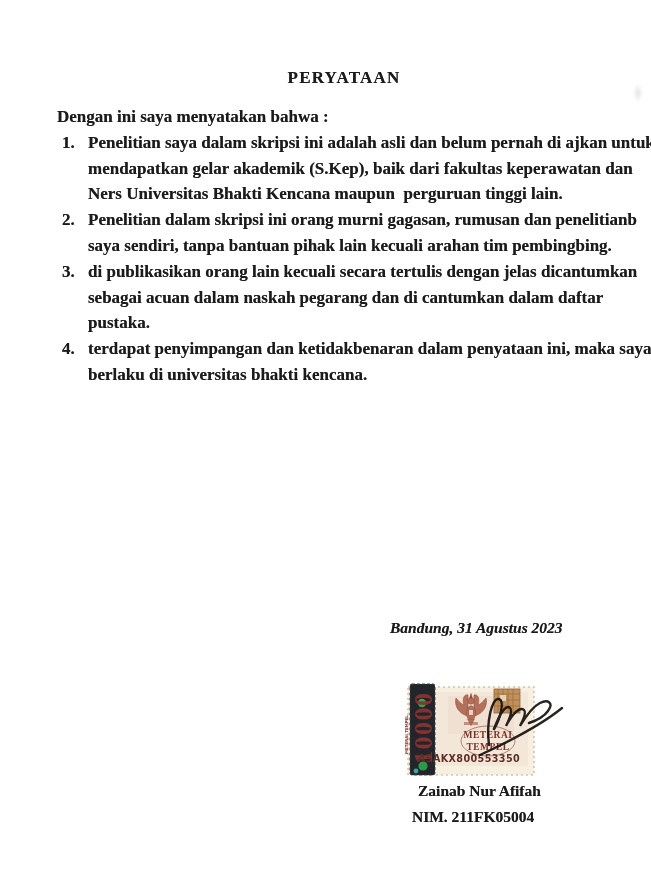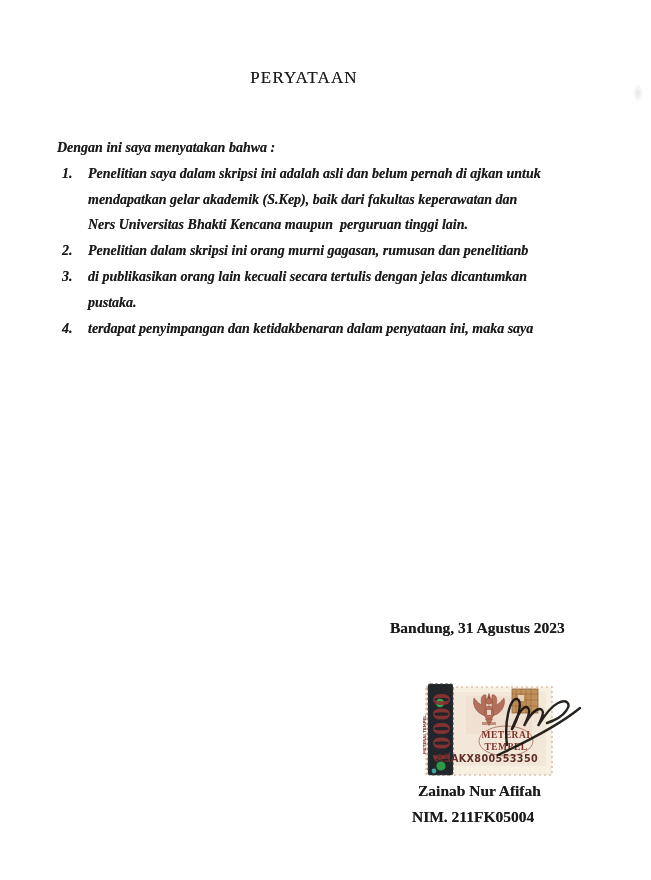--- a/index.html
+++ b/index.html
@@ -16,44 +16,44 @@
     margin:0 auto;
   }
   
   .ink{
     text-shadow:0 0 .4px rgba(20,20,20,.65);
     font-weight:600;
   }
   .doc-title{
     position:absolute;top:68px;left:0;width:608px;
     text-align:center;
-    font-size:17px;font-weight:400;
+    font-size:17px;font-weight:700;
     letter-spacing:1.2px;
+    padding-left:40px;
   }
   .body-block{
-    position:absolute;top:135px;left:57px;width:560px;
-    font-size:14px;
+    position:absolute;top:104px;left:57px;width:560px;
+    font-size:17px;
     line-height:25.8px;
-    font-style:italic;
   }
   .intro{white-space:pre;}
   .s-item{display:flex;align-items:flex-start;}
   .s-item .num{
     width:31px;min-width:31px;
     padding-left:5px;box-sizing:border-box;
   }
   .s-item .lines{flex:1;}
   .ln{display:block;white-space:pre;}
   .sig-block{
     position:absolute;top:614px;left:390px;
     font-size:15.5px;line-height:27.5px;
   }
-  .sig-block div{white-space:pre;}
+  .sig-block div{white-space:pre;font-style:italic;}
   .stamp-wrap{
-    position:absolute;top:682px;left:420px;
+    position:absolute;top:682px;left:402px;
     width:172px;height:96px;
   }
   .name-block{
     position:absolute;top:778px;left:412px;
     font-size:15.5px;line-height:26px;
   }
   .name-block .signer-name{padding-left:6px;}
   .name-block div{white-space:pre;font-family:Liberation Serif, serif;}
   .scan-artifact{
     position:absolute;top:82px;left:632px;
@@ -79,35 +79,38 @@
         <span class="ln">Penelitian saya dalam skripsi ini adalah asli dan belum pernah di ajkan untuk</span>
         <span class="ln">mendapatkan gelar akademik (S.Kep), baik dari fakultas keperawatan dan</span>
         <span class="ln">Ners Universitas Bhakti Kencana maupun  perguruan tinggi lain.</span>
       </span>
     </div>
 
     <div class="s-item">
       <span class="num">2.</span>
       <span class="lines">
         <span class="ln">Penelitian dalam skripsi ini orang murni gagasan, rumusan dan penelitianb</span>
+        <span class="ln">saya sendiri, tanpa bantuan pihak lain kecuali arahan tim pembingbing.</span>
       </span>
     </div>
 
     <div class="s-item">
       <span class="num">3.</span>
       <span class="lines">
         <span class="ln">di publikasikan orang lain kecuali secara tertulis dengan jelas dicantumkan</span>
+        <span class="ln">sebagai acuan dalam naskah pegarang dan di cantumkan dalam daftar</span>
         <span class="ln">pustaka.</span>
       </span>
     </div>
 
     <div class="s-item">
       <span class="num">4.</span>
       <span class="lines">
         <span class="ln">terdapat penyimpangan dan ketidakbenaran dalam penyataan ini, maka saya</span>
+        <span class="ln">berlaku di universitas bhakti kencana.</span>
       </span>
     </div>
   </div>
 
   <div class="sig-block ink">
     <div>Bandung, 31 Agustus 2023</div>
   </div>
 
   <div class="stamp-wrap">
     <svg width="172" height="96" viewBox="0 0 172 96" xmlns="http://www.w3.org/2000/svg">

